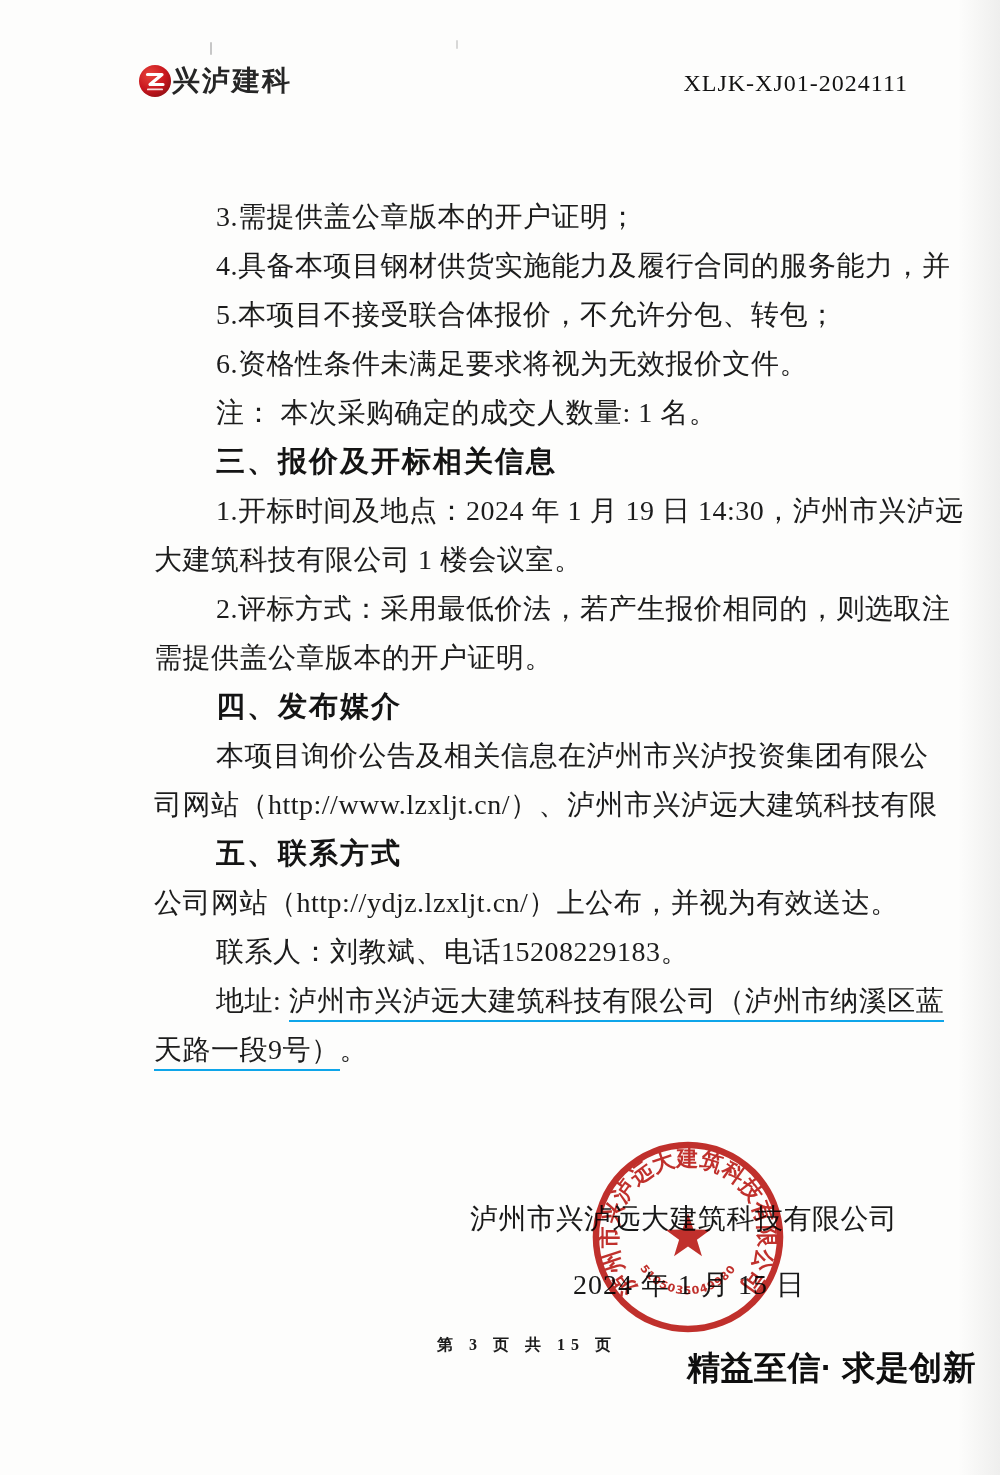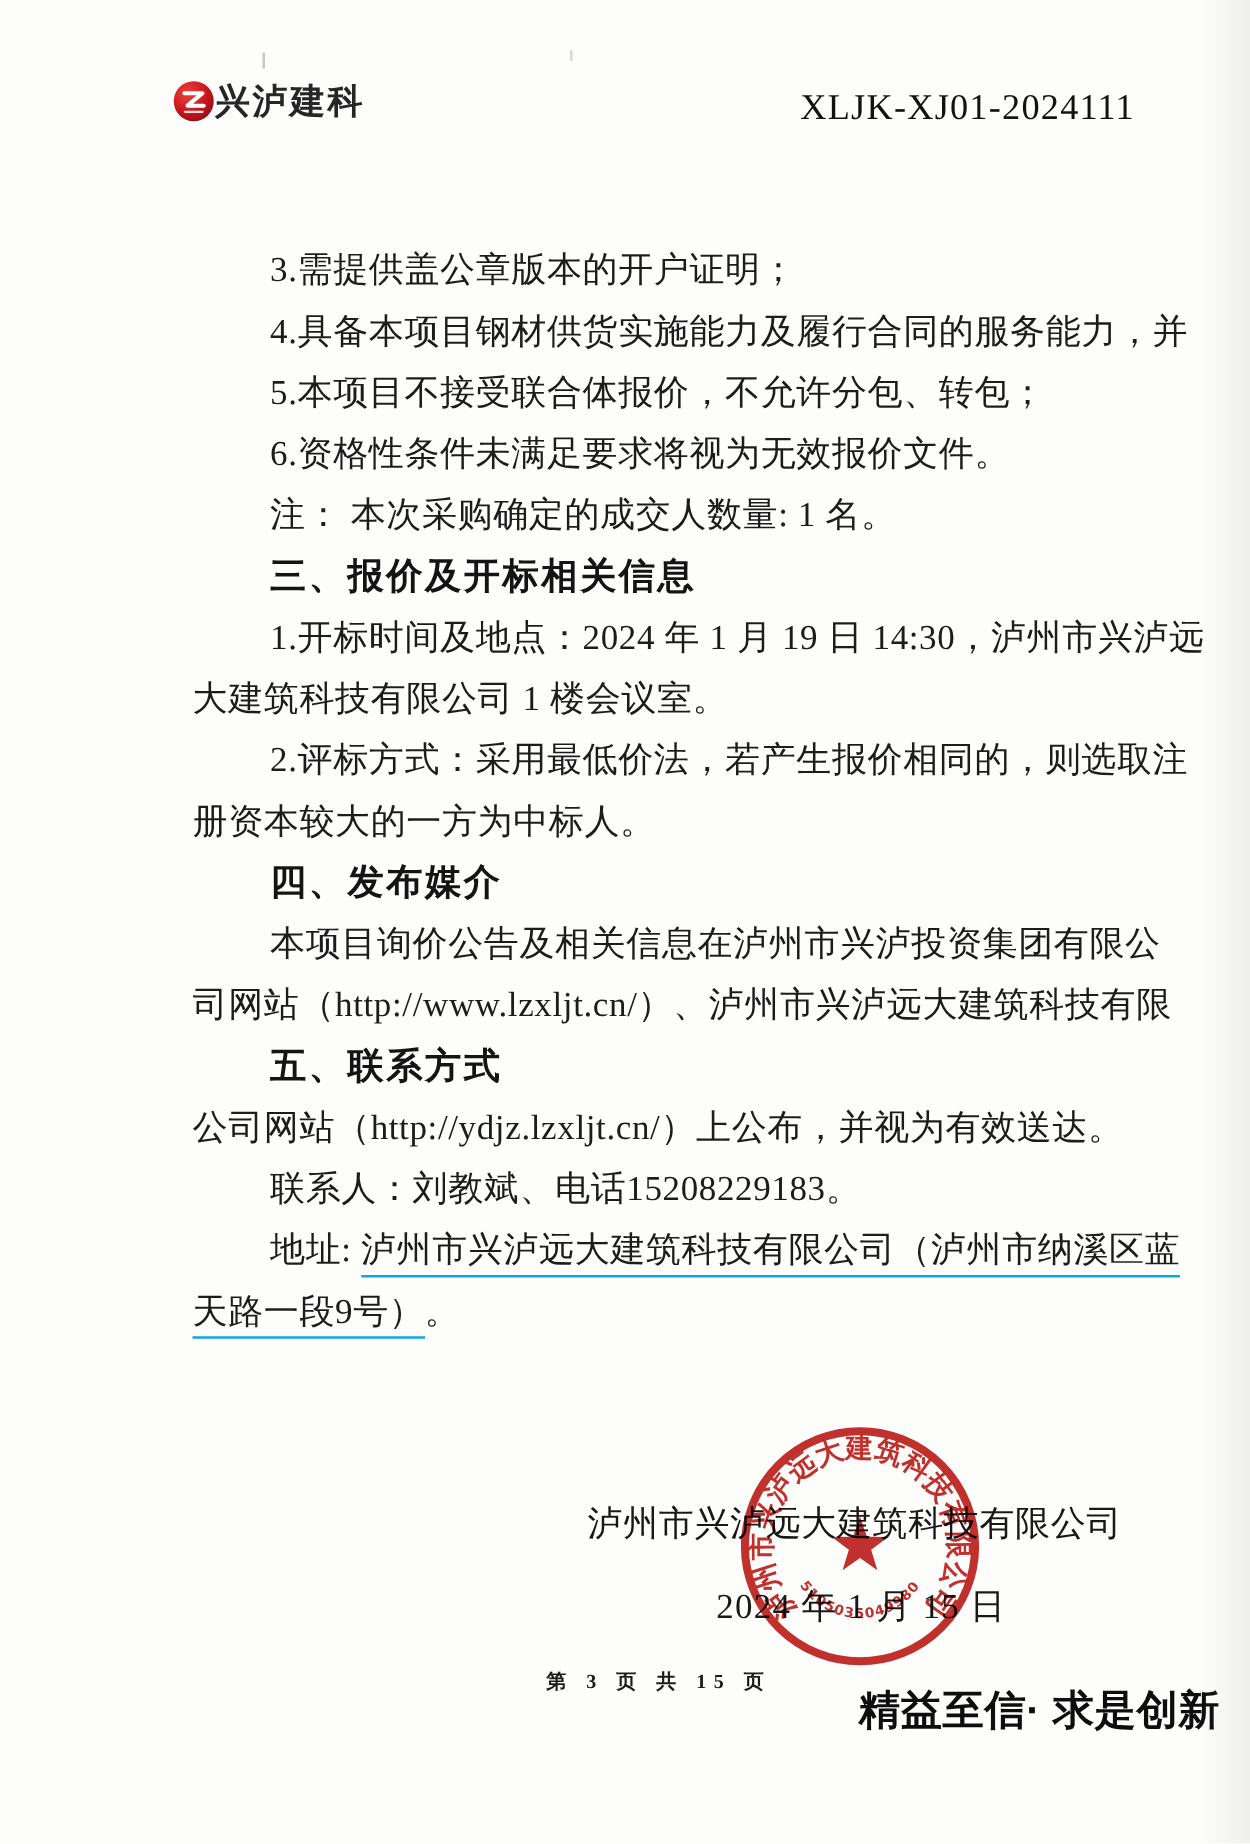--- a/index.html
+++ b/index.html
@@ -18,21 +18,21 @@
   }
   
   .logo{position:absolute;left:138px;top:62px;display:flex;align-items:center;gap:0;}
   .logo svg{display:block;}
   .logo-text{
     font-family:"Liberation Sans","DejaVu Sans",sans-serif;
     font-weight:700;font-size:28px;letter-spacing:2px;color:#262626;
   }
   .doc-number{
     position:absolute;top:70px;right:92px;
-    font-size:29px;letter-spacing:1px;color:#121212;
+    font-size:24px;letter-spacing:1px;color:#121212;
   }
   
   .body-lines{
     position:absolute;left:134px;top:192px;width:780px;margin-left:20px;
   }
   .line{
     height:49px;line-height:49px;font-size:28px;letter-spacing:0.5px;
     white-space:nowrap;
   }
   .line.indent{padding-left:62px;}
@@ -110,21 +110,21 @@
   <main class="body-lines">
       <div class="line indent"><span>3.需提供盖公章版本的开户证明；</span></div>
       <div class="line indent"><span>4.具备本项目钢材供货实施能力及履行合同的服务能力，并</span></div>
       <div class="line indent"><span>5.本项目不接受联合体报价，不允许分包、转包；</span></div>
       <div class="line indent"><span>6.资格性条件未满足要求将视为无效报价文件。</span></div>
       <div class="line indent"><span>注： 本次采购确定的成交人数量: 1 名。</span></div>
       <div class="line indent heading"><span>三、报价及开标相关信息</span></div>
       <div class="line indent"><span>1.开标时间及地点：2024 年 1 月 19 日 14:30，泸州市兴泸远</span></div>
       <div class="line"><span>大建筑科技有限公司 1 楼会议室。</span></div>
       <div class="line indent"><span>2.评标方式：采用最低价法，若产生报价相同的，则选取注</span></div>
-      <div class="line"><span>册资本较大的一方为中标人。</span></div>
+      <div class="line"><span>需提供盖公章版本的开户证明。</span></div>
       <div class="line indent heading"><span>四、发布媒介</span></div>
       <div class="line indent"><span>本项目询价公告及相关信息在泸州市兴泸投资集团有限公</span></div>
       <div class="line"><span>司网站（http://www.lzxljt.cn/）、泸州市兴泸远大建筑科技有限</span></div>
       <div class="line indent heading"><span>五、联系方式</span></div>
       <div class="line"><span>公司网站（http://ydjz.lzxljt.cn/）上公布，并视为有效送达。</span></div>
       <div class="line indent"><span>联系人：刘教斌、电话15208229183。</span></div>
       <div class="line indent"><span>地址: </span><span class="underline">泸州市兴泸远大建筑科技有限公司（泸州市纳溪区蓝</span></div>
       <div class="line"><span class="underline">天路一段9号）</span><span>。</span></div>
     </main>
 

